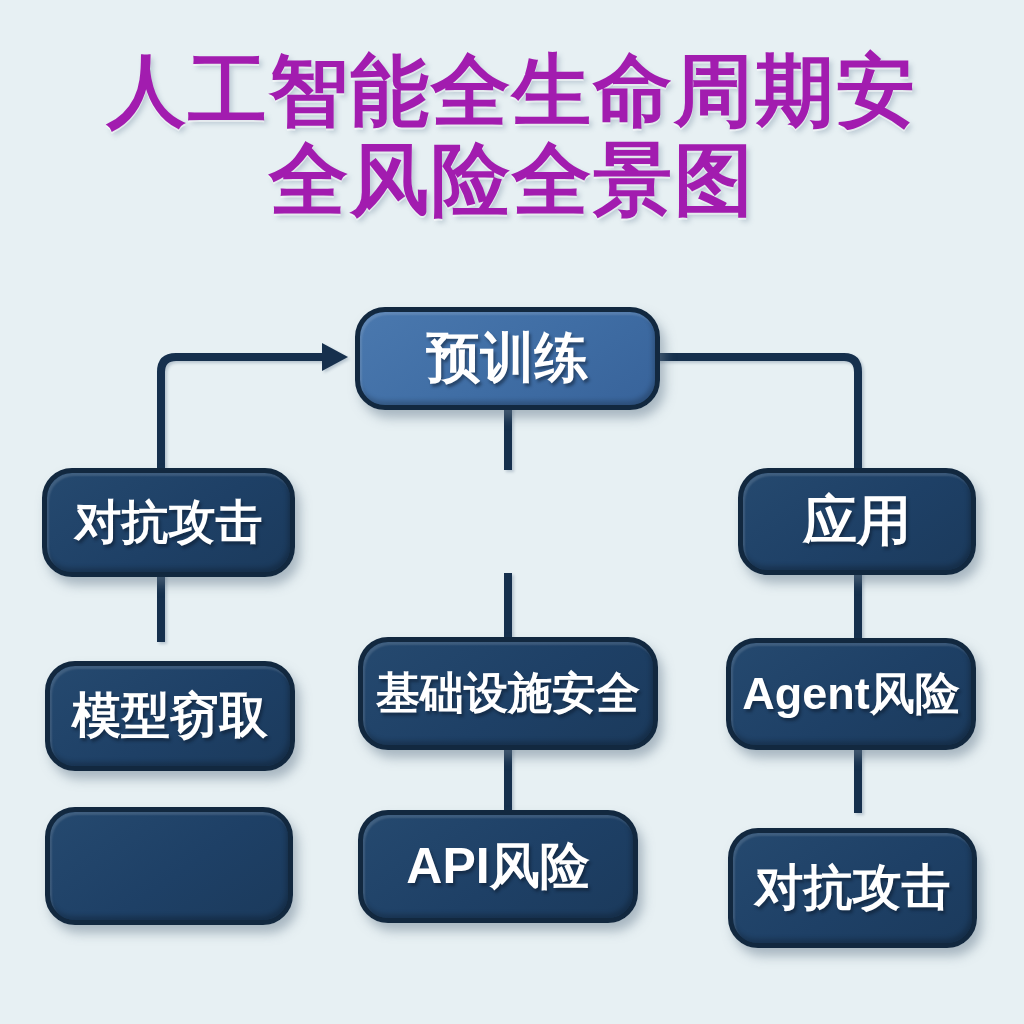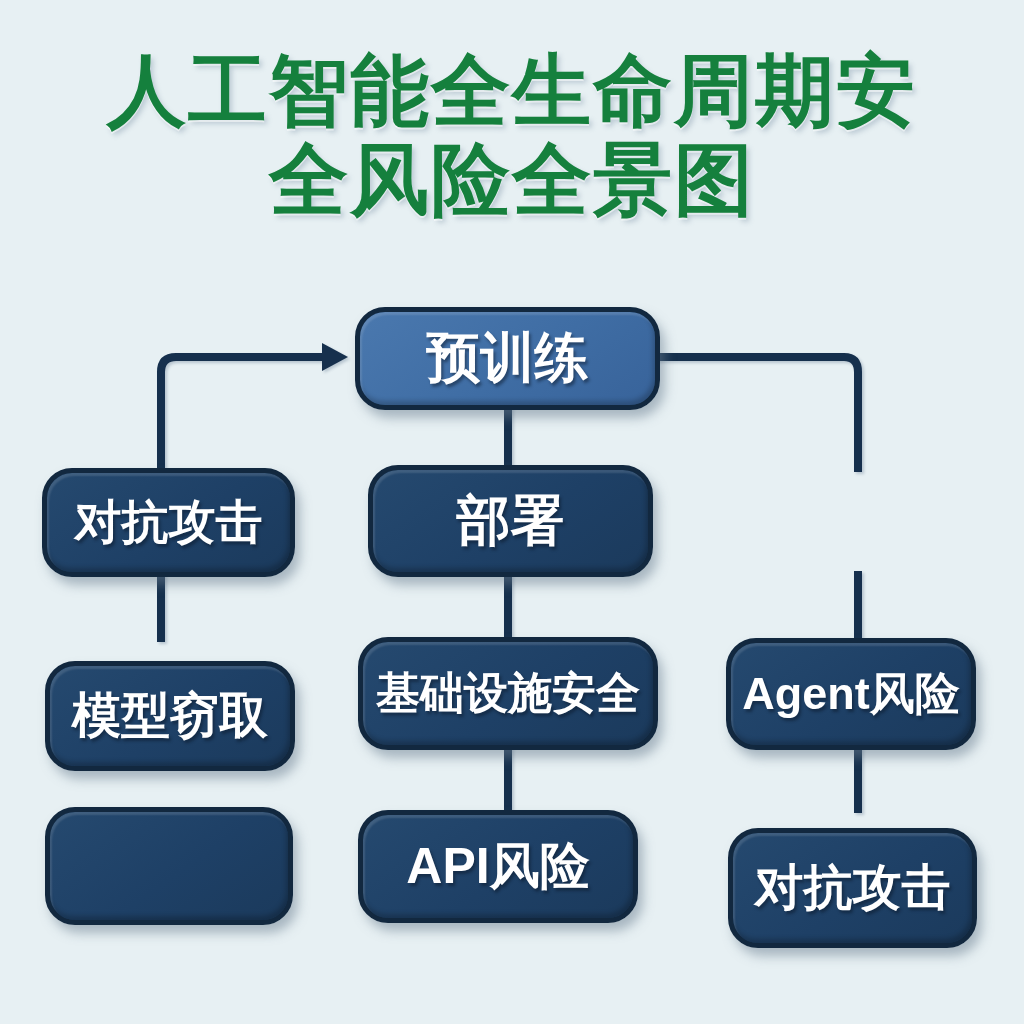--- a/index.html
+++ b/index.html
@@ -19,21 +19,21 @@
   .title {
     position: absolute;
     top: 46px;
     left: 0;
     width: 1024px;
     text-align: center;
     font-size: 79px;
     font-weight: 700;
     letter-spacing: 2px;
     line-height: 1.13;
-    color: #15803d;
+    color: #a21caf;
     text-shadow: 0 2px 0 rgba(255,255,255,0.55), 3px 4px 5px rgba(140,160,178,0.45);
     z-index: 3;
   }
   .connectors {
     position: absolute;
     top: 0;
     left: 0;
     z-index: 1;
     filter: drop-shadow(2px 2px 1.5px rgba(125,145,165,0.45));
   }
@@ -109,32 +109,32 @@
   </div>
 
   <div class="node" id="n-model-stealing">
     <span>模型窃取</span>
   </div>
 
   <div class="node" id="n-empty">
     <span></span>
   </div>
 
-  <div class="node" id="n-deployment">
-    <span>部署</span>
-  </div>
 
   <div class="node" id="n-infra">
     <span>基础设施安全</span>
   </div>
 
   <div class="node" id="n-api">
     <span>API风险</span>
   </div>
 
+  <div class="node" id="n-app">
+    <span>应用</span>
+  </div>
 
   <div class="node" id="n-agent">
     <span>Agent风险</span>
   </div>
 
   <div class="node" id="n-adversarial">
     <span>对抗攻击</span>
   </div>
 
 </div>

